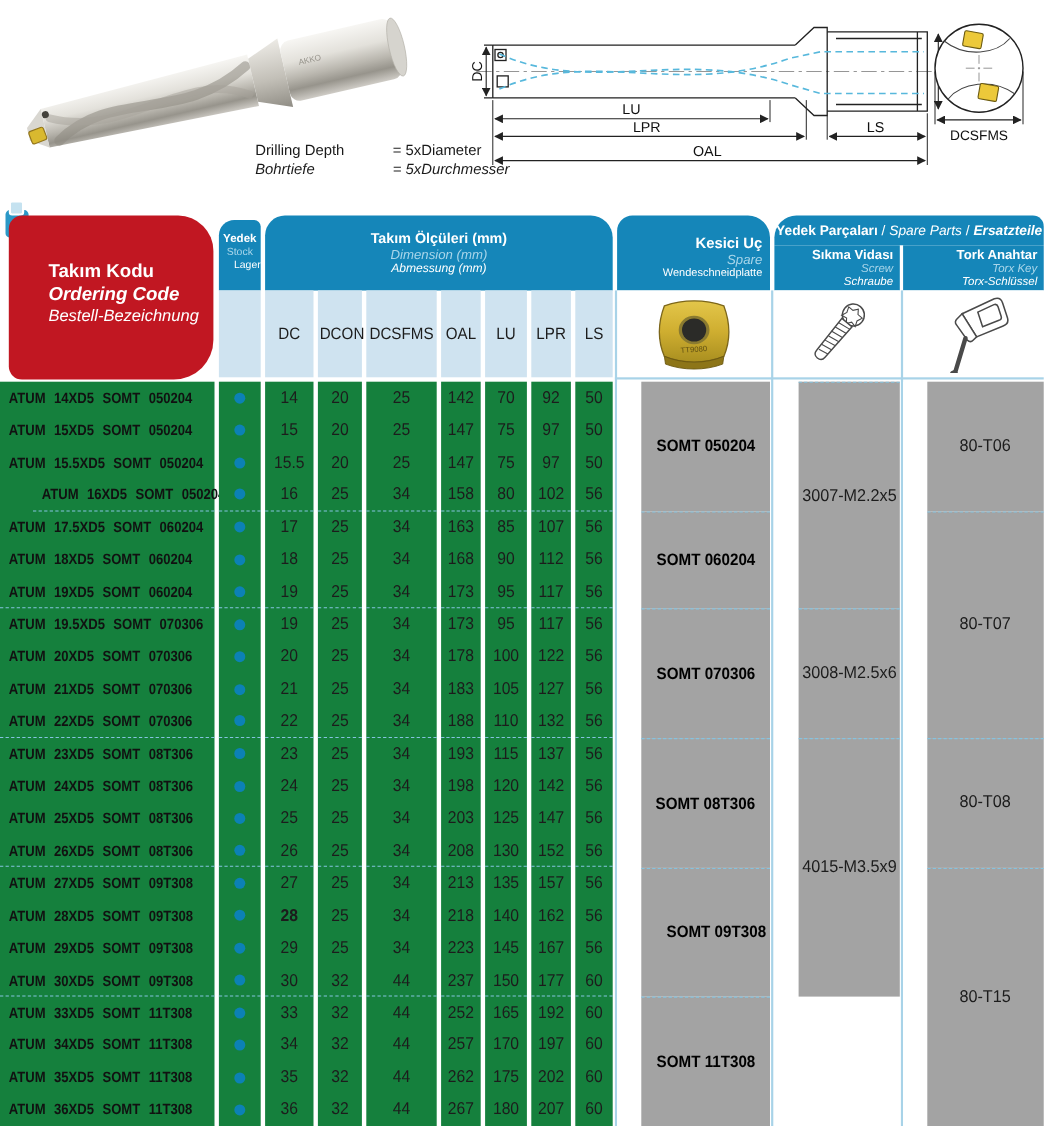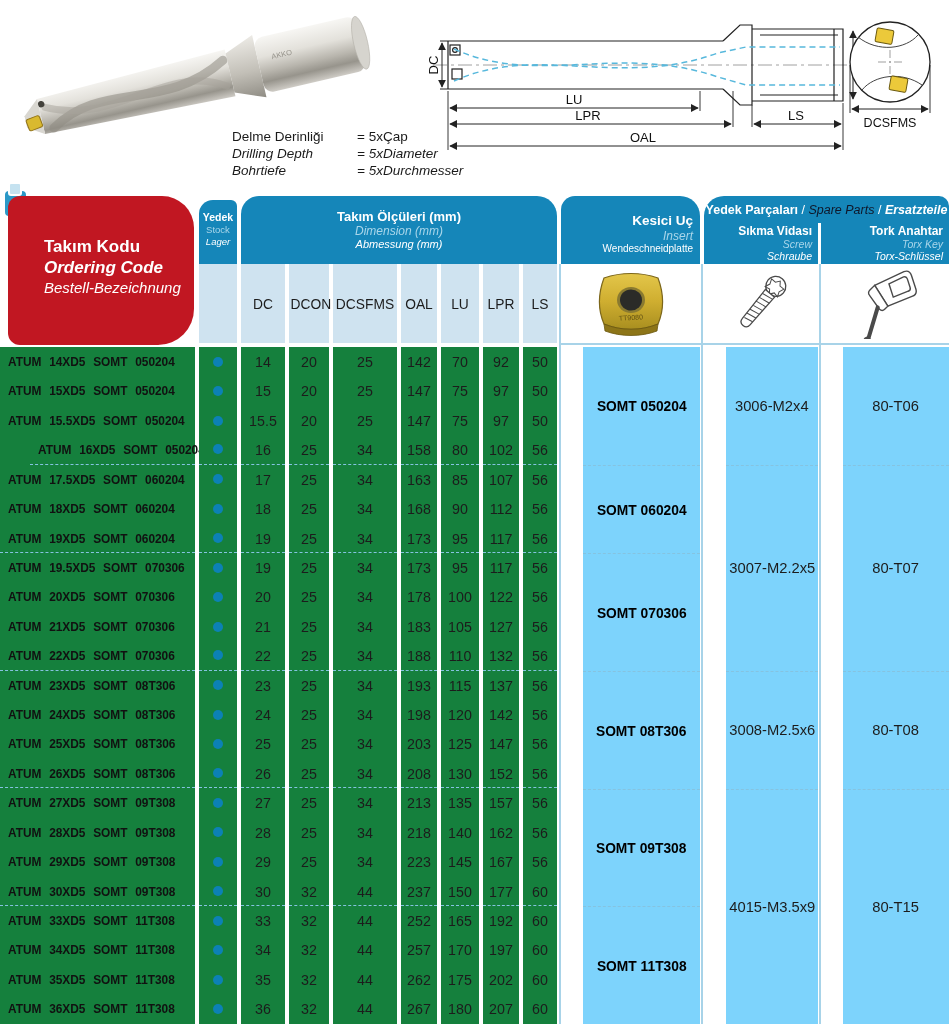--- a/index.html
+++ b/index.html
@@ -10,35 +10,35 @@
   .hdr-red{left:8px;top:196px;width:186px;height:149px;background:#c11722;
            border-radius:12px 32px 36px 12px;color:#fff;padding:40px 0 0 36px;box-sizing:border-box;}
   .hdr-red .rl1{font-weight:bold;font-size:17px;line-height:21px;}
   .hdr-red .rl2{font-weight:bold;font-style:italic;font-size:17px;line-height:21px;}
   .hdr-red .rl3{font-style:italic;font-size:15px;line-height:20px;}
   .blue{background:#1586b9;color:#fff;box-sizing:border-box;}
   .hdr-stock{left:199px;top:200px;width:38px;height:64px;border-radius:14px 6px 0 0;
              text-align:center;padding-top:11px;}
   .hdr-stock .b1{font-weight:bold;font-size:10.5px;line-height:13px;}
   .hdr-stock .b2{font-size:9.5px;line-height:12px;color:#a9d6ea;}
-  .hdr-stock .b3{font-style:italic;font-size:9.5px;line-height:12px;}
+  .hdr-stock .b3{font-size:9.5px;line-height:12px;text-align:right;}
   .hdr-dims{left:241px;top:196px;width:316px;height:68px;border-radius:18px 20px 0 0;
             text-align:center;padding-top:13px;}
   .hdr-dims .b1{font-weight:bold;font-size:13px;line-height:15px;}
   .hdr-dims .b2{font-style:italic;font-size:12px;line-height:14px;color:#a9d6ea;}
   .hdr-dims .b3{font-style:italic;font-size:11px;line-height:13px;}
   .hdr-insert{left:561px;top:196px;width:139px;height:68px;border-radius:14px 20px 0 0;
               text-align:right;padding:17px 7px 0 0;}
   .hdr-insert .b1{font-weight:bold;font-size:13.5px;line-height:16px;}
   .hdr-insert .b2{font-style:italic;font-size:12px;line-height:14px;color:#a9d6ea;}
   .hdr-insert .b3{font-size:10px;line-height:12px;}
   .hdr-spares{left:704px;top:196px;width:245px;height:27px;border-radius:20px 10px 0 0;
               text-align:center;font-size:12.5px;line-height:29px;white-space:nowrap;}
   .hdr-spares .s-tr{font-weight:bold;}
-  .hdr-spares .s-en{font-style:italic;color:#0f172a;}
+  .hdr-spares .s-en{font-style:italic;color:#ffffff;}
   .hdr-spares .s-de{font-style:italic;font-weight:bold;}
   .hdr-screw{left:704px;top:223px;width:114px;height:41px;text-align:right;padding:1px 6px 0 0;}
   .hdr-torx{left:821px;top:223px;width:128px;height:41px;text-align:right;padding:1px 6px 0 0;}
   .hdr-screw .b1,.hdr-torx .b1{font-weight:bold;font-size:12px;line-height:14px;}
   .hdr-screw .b2,.hdr-torx .b2{font-style:italic;font-size:10.5px;line-height:12px;color:#a9d6ea;}
   .hdr-screw .b3,.hdr-torx .b3{font-style:italic;font-size:10.5px;line-height:12px;}
   
   .sub{background:#cfe3f0;top:264px;height:79px;text-align:center;}
   .sub .dlabel{display:block;font-size:15px;color:#1c1c1c;line-height:79px;transform:scaleX(.92);}
   
@@ -54,21 +54,21 @@
   .bcol{top:347px;height:677px;background:#15803d;display:flex;flex-direction:column;}
   .bcol.white{background:#fff;}
   .cell{box-sizing:border-box;flex:0 0 auto;}
   .cell.gb{border-bottom:1px dashed #85c3e0;}
   .code-cell{font-weight:bold;font-size:13.5px;color:#111;padding-left:8px;white-space:nowrap;}
   .code-cell span{display:inline-block;transform:scaleX(.88);transform-origin:0 50%;word-spacing:5px;letter-spacing:0;}
   .dot-cell{display:flex;align-items:center;justify-content:center;}
   .dot{width:10px;height:10px;border-radius:50%;background:#0c81b5;}
   .num-cell{font-size:15.5px;color:#1c1c1c;text-align:center;}
   .num-cell span{display:block;transform:scaleX(.92);}
-  .group{box-sizing:border-box;display:flex;align-items:center;justify-content:center;background:#7dd3fc;margin-left:22px;}
+  .group{box-sizing:border-box;display:flex;align-items:center;justify-content:center;background:#a3a3a3;margin-left:22px;}
   .group.gt{border-top:1px dashed #85c3e0;}
   .g-insert{font-weight:bold;font-size:15px;color:#000;transform:scaleX(.92);white-space:nowrap;}
   .g-part{font-size:15.5px;color:#1c1c1c;transform:scaleX(.95);white-space:nowrap;}
   
   .depth-note{left:232px;top:128px;font-size:13.5px;color:#1a1a1a;}
   .depth-note .dn-row{display:flex;line-height:17px;}
   .depth-note .dn-label{width:125px;}
   .depth-note .dn-row:nth-child(2),.depth-note .dn-row:nth-child(3){font-style:italic;}
 </style>
 </head>
@@ -158,24 +158,20 @@
       <rect x="462" y="72" width="17" height="14" rx="1.5" fill="#ecc93a" stroke="#6b5a10" stroke-width="1" transform="rotate(10 470 79)"></rect>
       <path d="M450,57 H474 M462,45 V69" stroke="#777" stroke-width="0.7" stroke-dasharray="8 3 2 3"></path>
       <path d="M422,60 V108 M502,60 V108" stroke="#222" stroke-width="0.9"></path>
       <path d="M424,104 H500" stroke="#222" stroke-width="1" marker-start="url(#ar)" marker-end="url(#ar)"></path>
       <text x="462" y="122" font-size="12.5" fill="#111" text-anchor="middle">DCSFMS</text>
     </g>
   </svg>
 
   <div class="abs depth-note">
     <div class="dn-row">
-        <span class="dn-label">Delme Derinliği</span>
-        <span>= 5xÇap</span>
-      </div>
-    <div class="dn-row">
         <span class="dn-label">Drilling Depth</span>
         <span>= 5xDiameter</span>
       </div>
     <div class="dn-row">
         <span class="dn-label">Bohrtiefe</span>
         <span>= 5xDurchmesser</span>
       </div>
   </div>
 
   <div class="abs corner-outer"></div>
@@ -194,21 +190,21 @@
   </div>
 
   <div class="abs blue hdr-dims">
     <div class="b1">Takım Ölçüleri (mm)</div>
     <div class="b2">Dimension (mm)</div>
     <div class="b3">Abmessung (mm)</div>
   </div>
 
   <div class="abs blue hdr-insert">
     <div class="b1">Kesici Uç</div>
-    <div class="b2">Insert</div>
+    <div class="b2">Spare</div>
     <div class="b3">Wendeschneidplatte</div>
   </div>
 
   <div class="abs blue hdr-spares">
     <span class="s-tr">Yedek Parçaları</span>
     <span> </span><span class="s-sep">/</span><span> </span>
     <span class="s-en">Spare Parts</span>
     <span> </span><span class="s-sep">/</span><span> </span>
     <span class="s-de">Ersatzteile</span>
   </div>
@@ -429,21 +425,21 @@
       </div>
       <div class="cell num-cell" style="height: 29.4348px; line-height: 29.4348px;">
         <span>25</span>
       </div>
       <div class="cell num-cell gb" style="height: 29.4348px; line-height: 29.4348px;">
         <span>26</span>
       </div>
       <div class="cell num-cell" style="height: 29.4348px; line-height: 29.4348px;">
         <span>27</span>
       </div>
-      <div class="cell num-cell" style="height: 29.4348px; line-height: 29.4348px;">
+      <div class="cell num-cell" style="height: 29.4348px; line-height: 29.4348px; font-weight: bold;">
         <span>28</span>
       </div>
       <div class="cell num-cell" style="height: 29.4348px; line-height: 29.4348px;">
         <span>29</span>
       </div>
       <div class="cell num-cell gb" style="height: 29.4348px; line-height: 29.4348px;">
         <span>30</span>
       </div>
       <div class="cell num-cell" style="height: 29.4348px; line-height: 29.4348px;">
         <span>33</span>
@@ -890,31 +886,28 @@
       </div>
       <div class="group gt" style="height: 88.3043px;">
         <span class="g-insert">SOMT 060204</span>
       </div>
       <div class="group gt" style="height: 117.739px;">
         <span class="g-insert">SOMT 070306</span>
       </div>
       <div class="group gt" style="height: 117.739px;">
         <span class="g-insert">SOMT 08T306</span>
       </div>
-      <div class="group gt" style="height: 117.739px;">
+      <div class="group gt" style="height: 117.739px; justify-content: flex-end;">
         <span class="g-insert">SOMT 09T308</span>
       </div>
       <div class="group gt" style="height: 117.739px;">
         <span class="g-insert">SOMT 11T308</span>
       </div>
     </div>
   <div id="col-screw" class="abs bcol white" style="left:704px;width:114px;">
-      <div class="group" style="height: 117.739px;">
-        <span class="g-part">3006-M2x4</span>
-      </div>
       <div class="group gt" style="height: 206.043px;">
         <span class="g-part">3007-M2.2x5</span>
       </div>
       <div class="group gt" style="height: 117.739px;">
         <span class="g-part">3008-M2.5x6</span>
       </div>
       <div class="group gt" style="height: 235.478px;">
         <span class="g-part">4015-M3.5x9</span>
       </div>
     </div>

